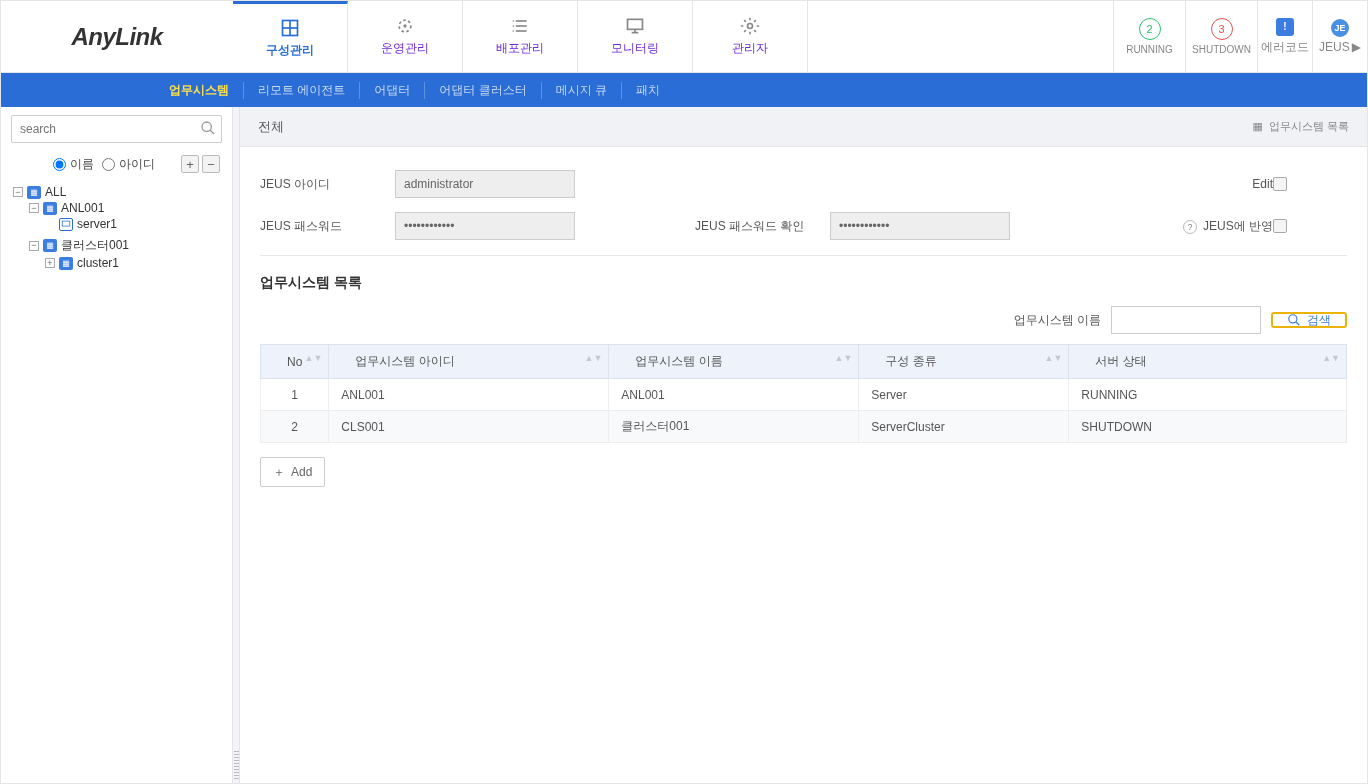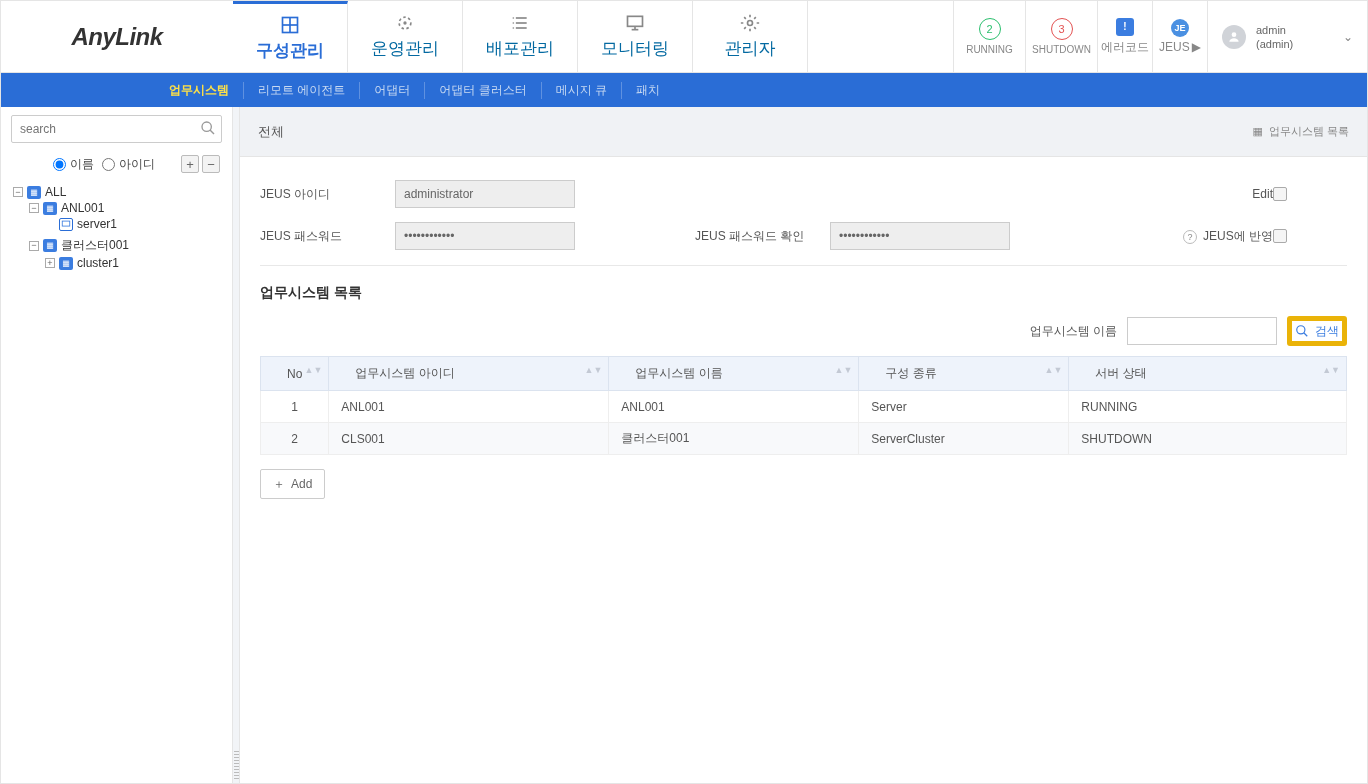--- a/index.html
+++ b/index.html
@@ -1,25 +1,25 @@
 <!DOCTYPE html>
 <html><head>
 <meta charset="utf-8">
 <style>
   * { box-sizing: border-box; margin: 0; padding: 0; font-family: "Malgun Gothic", "Segoe UI", Arial, sans-serif; }
   body { width: 1368px; height: 784px; background: #fff; color: #333; font-size: 12px; overflow: hidden; border:1px solid #e5e5e5;}
   
   .hdr { height: 72px; display: flex; align-items: stretch; border-bottom: 1px solid #e5e5e5; }
   .logo { width: 232px; display:flex; align-items:center; justify-content:center; font-size: 24px; font-weight: 900; font-style: italic; letter-spacing:-0.5px;}
   .tabbar { display:flex; }
-  .tab { width: 115px; border-right:1px solid #e5e5e5; display:flex; flex-direction:column; align-items:center; justify-content:center; gap:4px; cursor:pointer; color:#0369a1;}
+  .tab { width: 115px; border-right:1px solid #e5e5e5; display:flex; flex-direction:column; align-items:center; justify-content:center; gap:4px; cursor:pointer; color:#6d28d9;}
   .tab.active { border-top:3px solid #2a6dd6; color:#2a6dd6; font-weight:bold; background:#fff;}
   .tab svg { width:20px; height:20px; }
   .tab.active svg { stroke:#2a6dd6; fill:#2a6dd6;}
-  .tab-label { font-size:17px;}
+  .tab-label { font-size:12px;}
   .hdr-spacer { flex:1; }
   .hdr-right { display:flex; align-items:stretch; }
   .stat { width:72px; border-left:1px solid #e5e5e5; display:flex;flex-direction:column;align-items:center;justify-content:center;gap:4px;cursor:pointer;}
   .stat .circle { width:22px;height:22px;border-radius:50%;display:flex;align-items:center;justify-content:center;font-size:11px;}
   .stat.green .circle{border:1.5px solid #2bbf6e;color:#2bbf6e;}
   .stat.red .circle{border:1.5px solid #e35252;color:#e35252;}
   .stat-label{font-size:10px;color:#888;}
   .minibtn{width:55px;border-left:1px solid #e5e5e5;display:flex;flex-direction:column;align-items:center;justify-content:center;gap:3px;cursor:pointer;}
   .minibtn .sq{width:18px;height:18px;border-radius:3px;display:flex;align-items:center;justify-content:center;color:#fff;font-size:10px;font-weight:bold;}
   .minibtn.err .sq{background:#3b7de0;}
@@ -52,41 +52,41 @@
   .exp{width:10px;height:10px;border:1px solid #aaa;display:inline-flex;align-items:center;justify-content:center;font-size:9px;line-height:1;color:#666;background:#fff;}
   .exp.empty{border:none;}
   .ticn{width:14px;height:13px;display:inline-flex;align-items:center;justify-content:center;border-radius:2px;font-size:8px;color:#fff;}
   .ticn.grid{background:#3b7de0;}
   .ticn.srv{background:#3b7de0;border:1px solid #2a6dd6;background:#fff;}
   .ticn.srv svg{width:10px;height:10px;}
   .splitter{width:7px;background:#f2f4f7;border-right:1px solid #e5e5e5;cursor:col-resize;position:relative;}
   .splitter::after{content:"";position:absolute;bottom:14px;left:1px;width:5px;height:28px;background:repeating-linear-gradient(#bbb,#bbb 1px,transparent 1px,transparent 3px);}
   
   .main{flex:1;display:flex;flex-direction:column;overflow:auto;}
-  .mtitle{height:50px;background:#f0f2f5;border-bottom:1px solid #e5e5e5;display:flex;align-items:center;padding:0 18px;color:#555;font-size:13px;}
+  .mtitle{height:40px;background:#f0f2f5;border-bottom:1px solid #e5e5e5;display:flex;align-items:center;padding:0 18px;color:#555;font-size:13px;}
   .mtitle .crumb{margin-left:auto;display:flex;align-items:center;gap:6px;color:#888;font-size:11px;}
   .content{padding:16px 20px 0 20px;}
   .sechdr{display:flex;align-items:center;margin:10px 0 14px 0;}
   .sechdr h3{font-size:14px;font-weight:bold;color:#333;}
   .savebtn{margin-left:auto;width:30px;height:28px;border:1px solid #3b7de0;border-radius:3px;display:flex;align-items:center;justify-content:center;cursor:pointer;}
   .savebtn svg{width:14px;height:14px;fill:#3b7de0;}
   .formrow{display:flex;align-items:center;height:42px;}
   .flabel{width:135px;color:#555;font-size:12px;}
   .finput{width:180px;height:28px;border:1px solid #ccc;background:#eeeeee;padding:0 8px;font-size:12px;color:#666;}
   .flabel2{width:135px;color:#555;font-size:12px;margin-left:120px;text-align:left;}
   .editcol{margin-left:auto;display:flex;align-items:center;padding-right:60px;}
   .editcol .txt{color:#555;font-size:12px;}
   .chk{appearance:none;width:14px;height:14px;border:1px solid #aaa;border-radius:2px;background:#f5f5f5;}
   .qicon{width:14px;height:14px;border:1px solid #bbb;border-radius:50%;display:inline-flex;align-items:center;justify-content:center;font-size:9px;color:#888;margin-right:6px;}
   hr.sep{border:none;border-top:1px solid #e8e8e8;margin:8px 0 4px 0;}
   
   .listctrl{display:flex;align-items:center;gap:10px;margin:8px 0 10px 0;}
   .listctrl .lbl{margin-left:auto;color:#555;}
   .listctrl input{width:150px;height:28px;border:1px solid #ccc;padding:0 8px;}
-  .sbtn{height:30px;padding:0 3px;border:5px solid #eab308;border-radius:3px;background:#fff;color:#3b7de0;display:flex;align-items:center;gap:6px;cursor:pointer;font-size:12px;}
+  .sbtn{height:16px;padding:0 14px;border:2px solid #eab308;border-radius:3px;background:#fff;color:#3b7de0;display:flex;align-items:center;gap:6px;cursor:pointer;font-size:12px;}
   .sbtn svg{width:14px;height:14px;stroke:#3b7de0;fill:none;stroke-width:2;}
   table.grid{width:100%;border-collapse:collapse;font-size:12px;}
   table.grid th{background:#eef3fb;border:1px solid #dbe3ef;height:34px;color:#555;font-weight:normal;text-align:left;padding:0 26px;position:relative;}
   table.grid th .sort{position:absolute;right:6px;top:10px;color:#c3c9d4;font-size:9px;display:flex;flex-direction:column;line-height:6px;}
   table.grid td{border:1px solid #eee;height:32px;padding:0 12px;color:#555;}
   table.grid tr:nth-child(even) td{background:#f8f9fb;}
   table.grid td.num,table.grid th.num{text-align:center;width:50px;}
   .addbtn{margin-top:14px;height:30px;padding:0 12px;border:1px solid #ccc;background:#fff;color:#666;display:inline-flex;align-items:center;gap:6px;cursor:pointer;font-size:12px;border-radius:2px;}
 </style>
 </head>
@@ -150,33 +150,20 @@
     <div class="minibtn err">
       <div class="sq">!</div>
       <div class="lbl">에러코드</div>
     </div>
     <div class="minibtn jeus">
       <div class="sq">JE</div>
       <div class="lbl">
           <span>JEUS</span>
           <span>▶</span>
         </div>
-    </div>
-    <div class="userbox">
-      <div class="avatar">
-          <svg viewBox="0 0 24 24">
-            <circle cx="12" cy="8" r="4"></circle>
-            <path d="M4 20c0-4 4-6 8-6s8 2 8 6z"></path>
-          </svg>
-        </div>
-      <div class="usernames">
-        <span>admin</span>
-        <span>(admin)</span>
-      </div>
-      <span class="chev">⌄</span>
     </div>
   </div>
 </div>
 
 <div class="subnav">
   <span class="act">업무시스템</span>
   <span>리모트 에이전트</span>
   <span>어댑터</span>
   <span>어댑터 클러스터</span>
   <span>메시지 큐</span>

